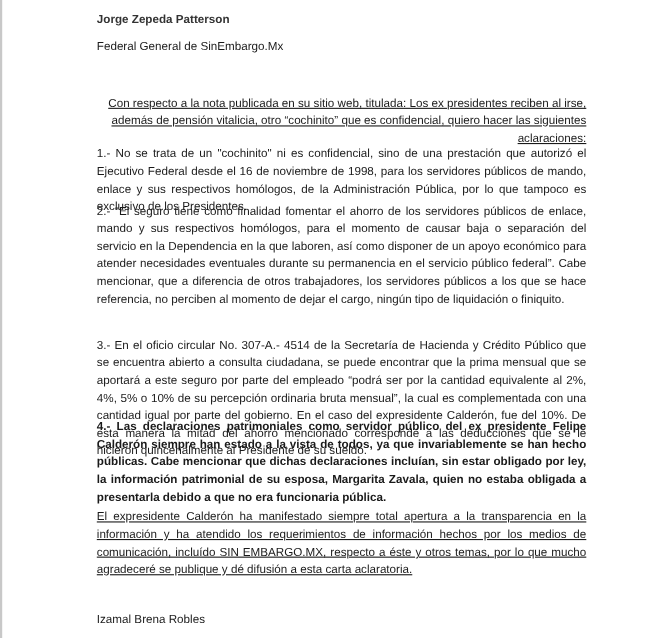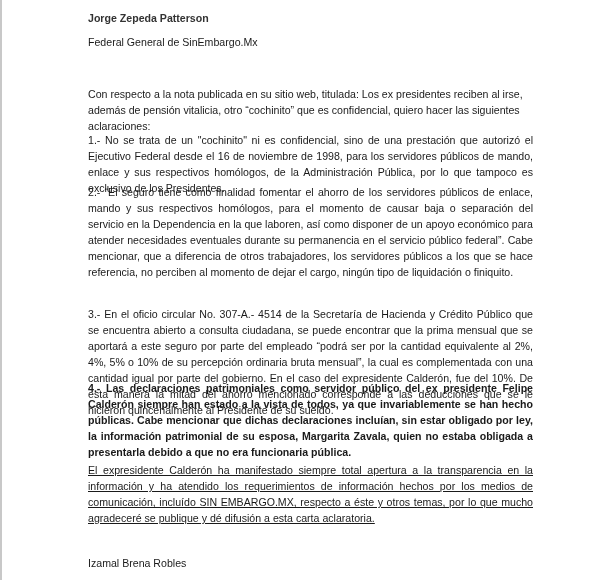--- a/index.html
+++ b/index.html
@@ -21,21 +21,21 @@
     }
     .sender-name {
       position: absolute; top: 10px; left: 0;
       font-weight: bold; font-size: 10.6px; color: #333;
       white-space: nowrap;
     }
     .sender-title {
       position: absolute; top: 34px; left: 0; white-space: nowrap;
     }
     .p { position: absolute; left: 0; width: 445px; text-align: justify; margin: 0; }
-    .p.left { text-align: left; }
+    .p.left { text-align: right; text-decoration: underline; }
     #intro { top: 86px; }
     #p1 { top: 132px; }
     #p2 { top: 184px; }
     #p3 { top: 306px; }
     #p4 { top: 380px; font-weight: bold; }
     #closing { top: 462px; text-decoration: underline; }
     .signature { position: absolute; top: 555px; left: 0; white-space: nowrap; }
   </style>
 </head>
 <body>

